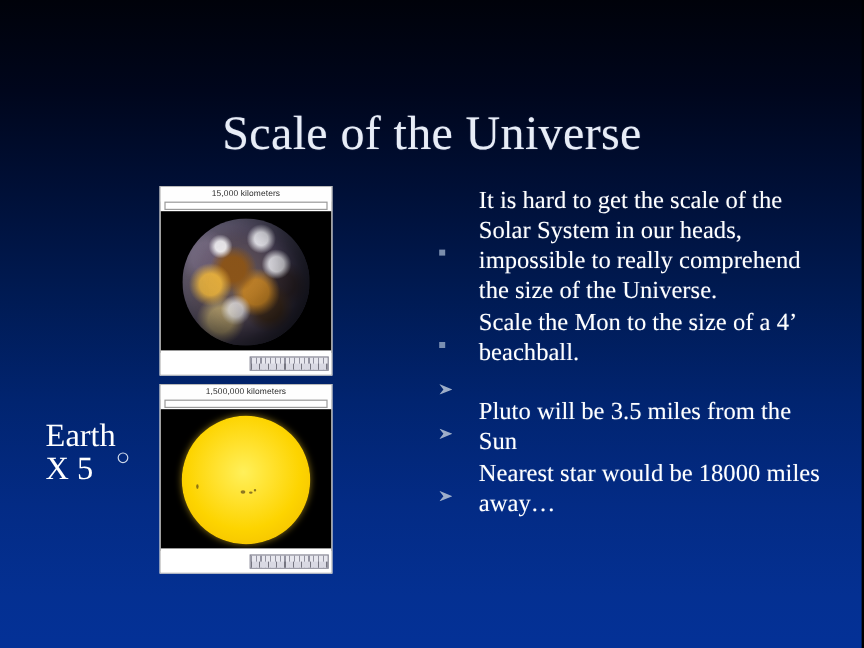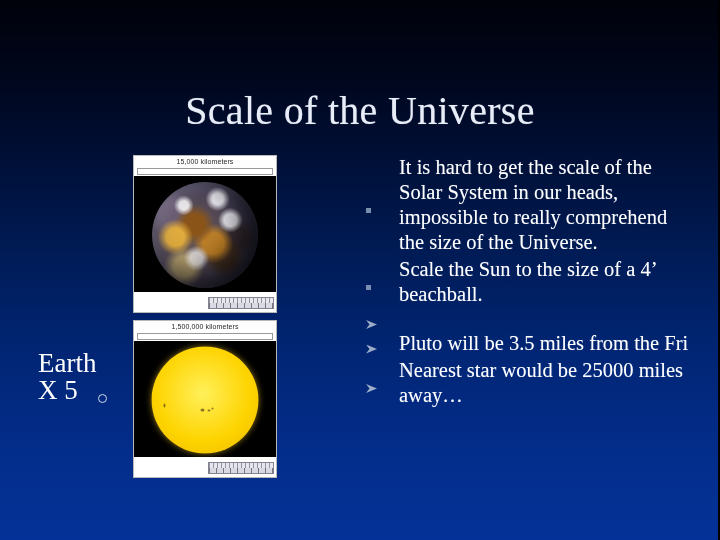--- a/index.html
+++ b/index.html
@@ -45,21 +45,21 @@
     position: absolute;
     left: 38px;
     top: 350px;
     color: #ffffff;
     font-size: 27px;
     line-height: 27px;
     white-space: nowrap;
   }
   #left-caption .line2 {
     display: flex;
-    align-items: flex-end;
+    align-items: flex-start;
   }
   .deg-circle {
     display: inline-block;
     width: 7px;
     height: 7px;
     border: 1.3px solid #cfd9ea;
     border-radius: 50%;
     margin-left: 20px;
     margin-bottom: 1px;
   }
@@ -267,38 +267,38 @@
       <span class="marker">
           <span class="marker-square"></span>
         </span>
       <span class="bullet-text">It is hard to get the scale of the Solar System in our heads, impossible to really comprehend the size of the Universe.</span>
     </div>
 
     <div class="bullet-row">
       <span class="marker">
           <span class="marker-square"></span>
         </span>
-      <span class="bullet-text">Scale the Sun to the size of a 4’ beachball.</span>
+      <span class="bullet-text">Scale the Mon to the size of a 4’ beachball.</span>
     </div>
 
     <div class="bullet-row">
       <span class="marker">
           <span class="marker-arrow"></span>
         </span>
     </div>
 
     <div class="bullet-row">
       <span class="marker">
           <span class="marker-arrow"></span>
         </span>
-      <span class="bullet-text">Pluto will be 3.5 miles from the Fri</span>
+      <span class="bullet-text">Pluto will be 3.5 miles from the Sun</span>
     </div>
 
     <div class="bullet-row">
       <span class="marker">
           <span class="marker-arrow"></span>
         </span>
-      <span class="bullet-text">Nearest star would be 25000 miles away…</span>
+      <span class="bullet-text">Nearest star would be 18000 miles away…</span>
     </div>
 
   </div>
 
 </div>
 
 </body></html>

